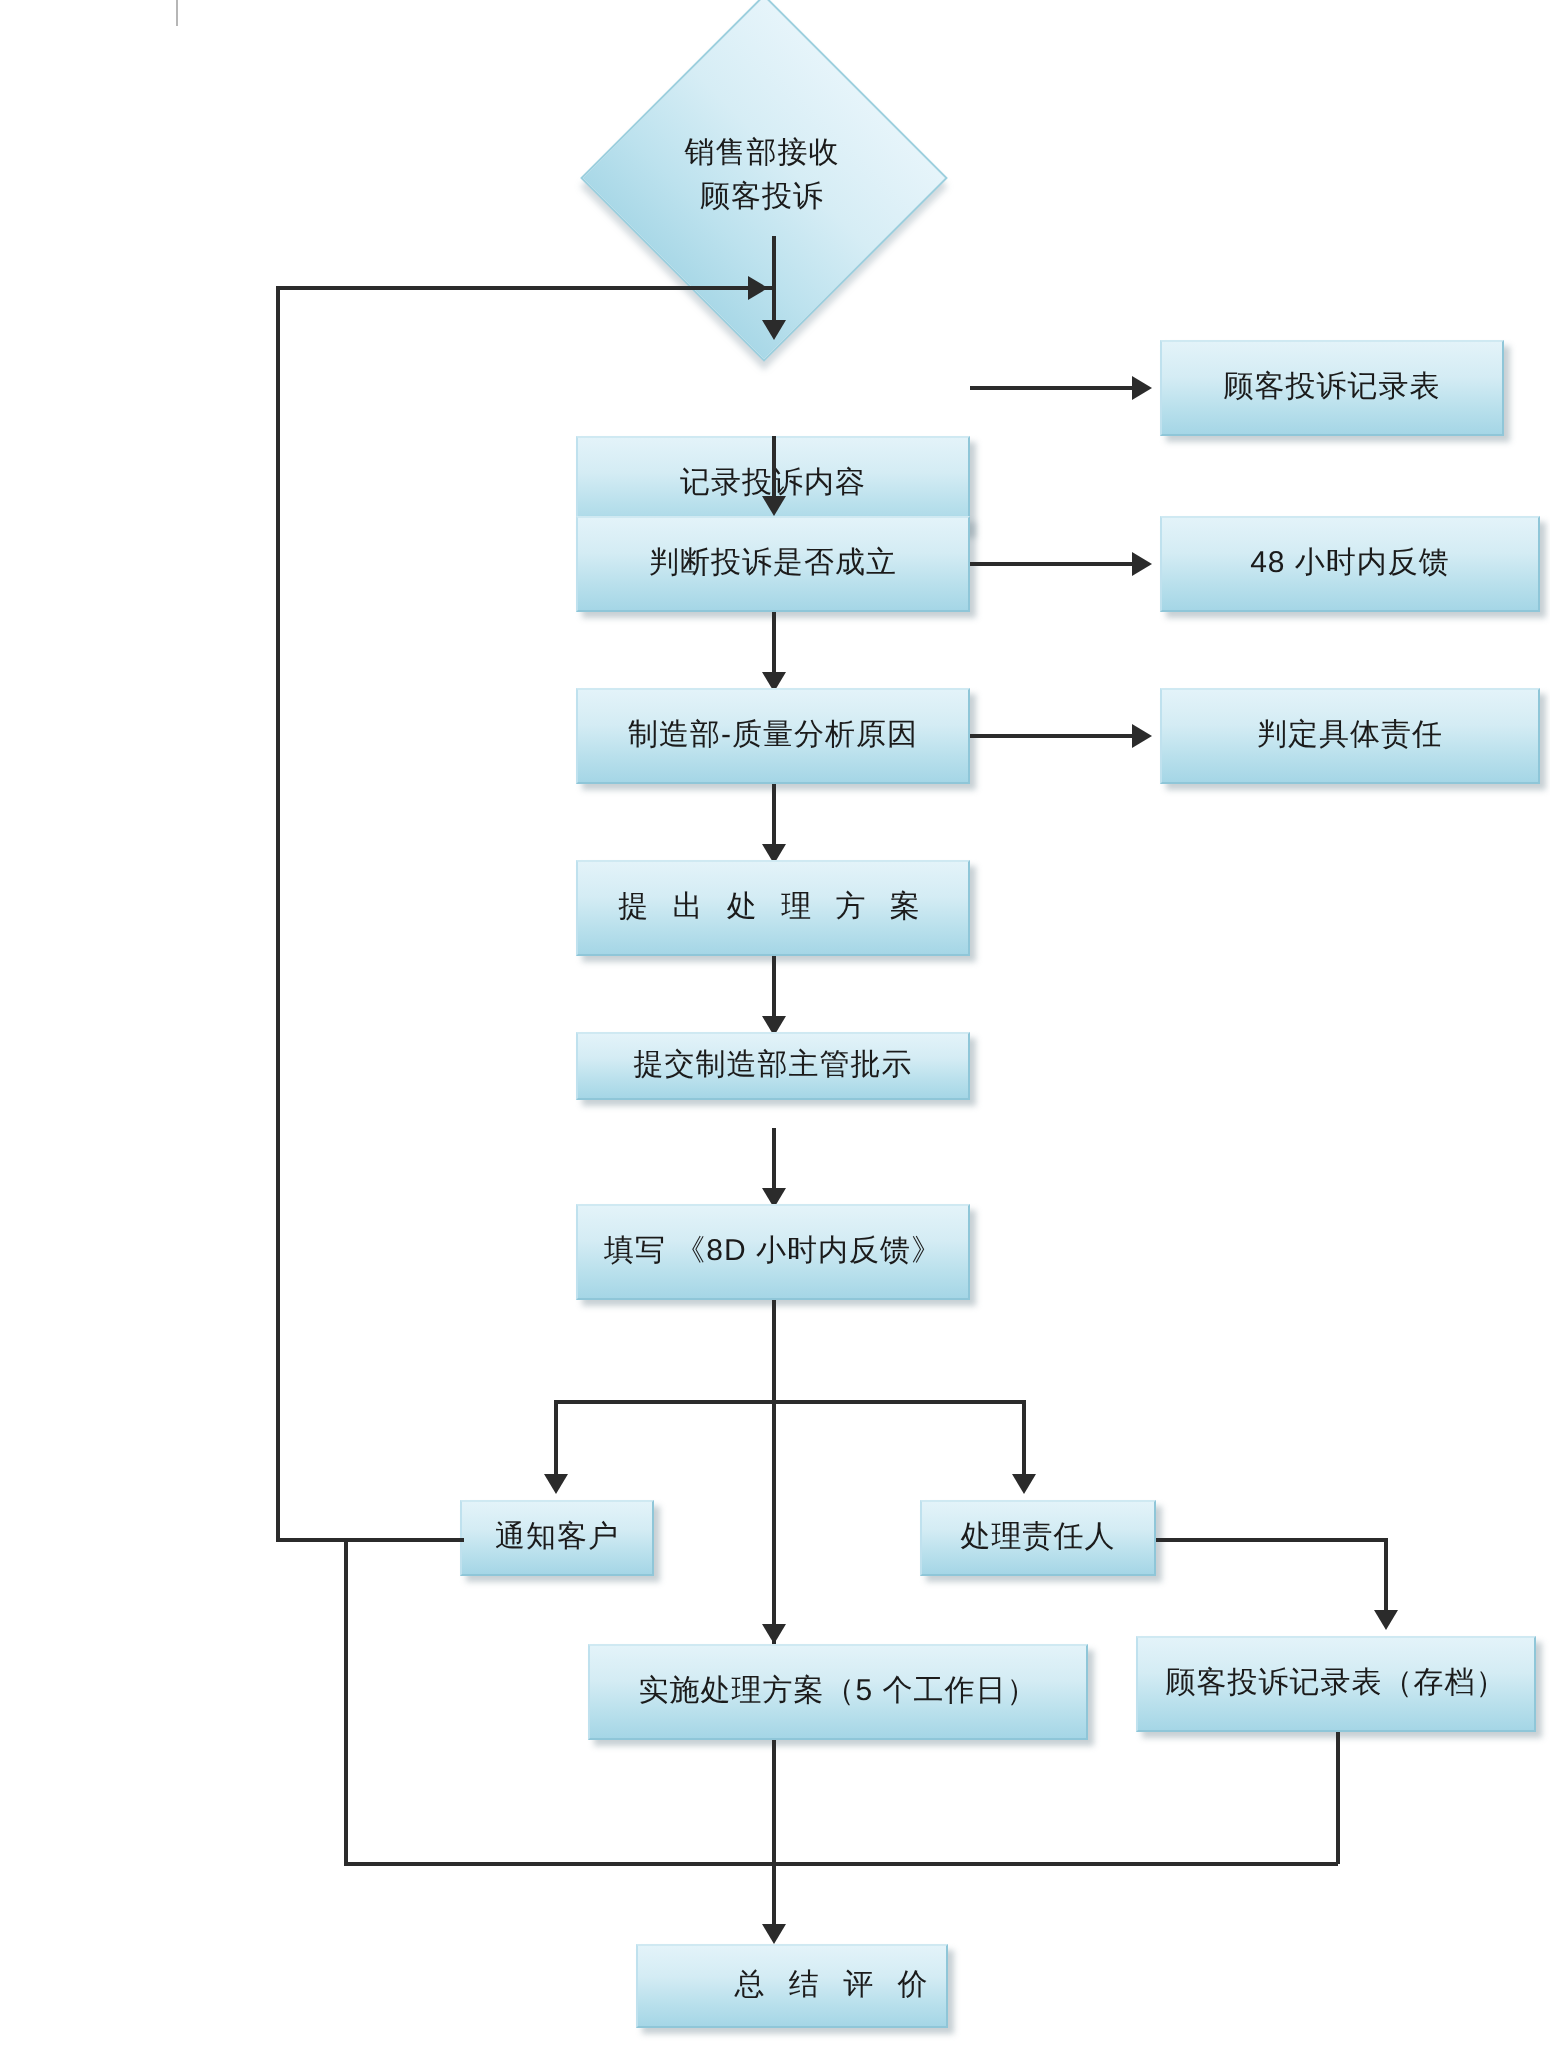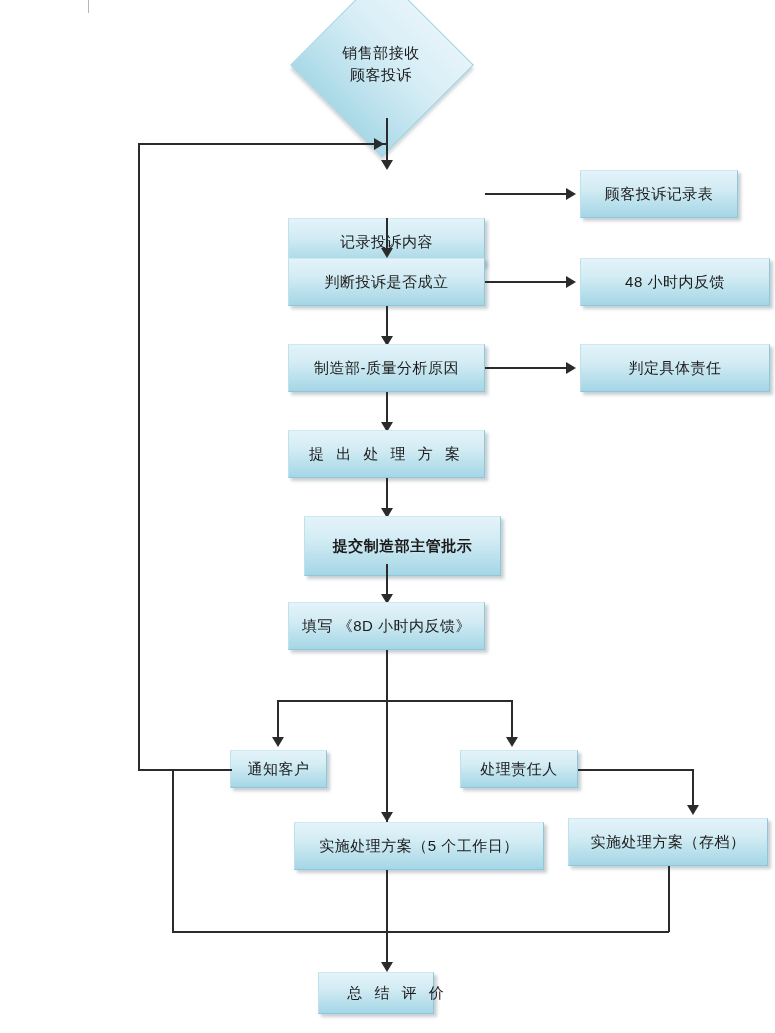--- a/index.html
+++ b/index.html
@@ -34,20 +34,21 @@
     white-space:nowrap;
   }
   .node.wide-letter{letter-spacing:4px;}
   
   .diamond{
     position:absolute;
     display:flex;
     align-items:center;
     justify-content:center;
     text-align:center;
+    margin-top:24px;
   }
   .diamond .shape{
     position:absolute;
     left:0;top:0;right:0;bottom:0;
     background:linear-gradient(180deg,#e6f4fa 0%,#d6edf5 40%,#bde2ee 75%,#a9d8e7 100%);
     transform:rotate(45deg);
     border:1px solid #9ccfde;
     box-shadow:3px 3px 3px rgba(130,150,160,0.35);
   }
   .diamond .dlabel{
@@ -98,21 +99,21 @@
     <div class="dlabel">销售部接收
 顾客投诉</div>
   </div>
 
   <div class="ln v" style="left:386px;top:118px;height:50px;"></div>
   <div class="arrow down" style="left:381px;top:160px;"></div>
 
   <div class="node" style="left:288px;top:170px;width:197px;height:48px;margin-top:48px;">
     <span>记录投诉内容</span>
   </div>
-  <div class="node" style="left:580px;top:170px;width:158px;height:48px;">
+  <div class="node" style="left:580px;top:170px;width:172px;height:48px;">
     <span>顾客投诉记录表</span>
   </div>
   <div class="ln h" style="left:485px;top:193px;width:83px;"></div>
   <div class="arrow right" style="left:566px;top:188px;"></div>
 
   <div class="ln v" style="left:386px;top:218px;height:36px;"></div>
   <div class="arrow down" style="left:381px;top:248px;"></div>
 
   <div class="node" style="left:288px;top:258px;width:197px;height:48px;">
     <span>判断投诉是否成立</span>
@@ -137,21 +138,21 @@
 
   <div class="ln v" style="left:386px;top:392px;height:36px;"></div>
   <div class="arrow down" style="left:381px;top:422px;"></div>
 
   <div class="node wide-letter" style="left:288px;top:430px;width:197px;height:48px;">
     <span>提 出 处 理 方 案</span>
   </div>
   <div class="ln v" style="left:386px;top:478px;height:36px;"></div>
   <div class="arrow down" style="left:381px;top:508px;"></div>
 
-  <div class="node" style="left:304px;top:516px;width:197px;height:60px;font-weight:bold;">
+  <div class="node" style="left:288px;top:516px;width:197px;height:34px;">
     <span>提交制造部主管批示</span>
   </div>
   <div class="ln v" style="left:386px;top:564px;height:36px;"></div>
   <div class="arrow down" style="left:381px;top:594px;"></div>
 
   <div class="node" style="left:288px;top:602px;width:197px;height:48px;">
     <span>填写 《8D 小时内反馈》</span>
   </div>
 
   <div class="ln v" style="left:386px;top:650px;height:172px;"></div>
@@ -178,27 +179,27 @@
   <div class="arrow right" style="left:374px;top:138px;"></div>
 
   <div class="ln h" style="left:578px;top:769px;width:116px;"></div>
   <div class="ln v" style="left:692px;top:769px;height:40px;"></div>
   <div class="arrow down" style="left:687px;top:805px;"></div>
 
   <div class="node" style="left:262px;top:822px;width:250px;height:48px;margin-left:32px;">
     <span>实施处理方案（5 个工作日）</span>
   </div>
   <div class="node" style="left:568px;top:818px;width:200px;height:48px;">
-    <span>实施处理方案（存档）</span>
+    <span>顾客投诉记录表（存档）</span>
   </div>
 
   <div class="ln v" style="left:668px;top:866px;height:66px;"></div>
   <div class="ln h" style="left:172px;top:931px;width:497px;"></div>
   <div class="ln v" style="left:172px;top:769px;height:163px;"></div>
 
   <div class="ln v" style="left:386px;top:870px;height:100px;"></div>
   <div class="arrow down" style="left:381px;top:962px;"></div>
 
-  <div class="node wide-letter" style="left:318px;top:972px;width:116px;height:42px;padding-left:43px;">
+  <div class="node wide-letter" style="left:318px;top:972px;width:156px;height:42px;padding-left:43px;">
     <span>总 结 评 价</span>
   </div>
 
 </div>
 
 </body></html>

